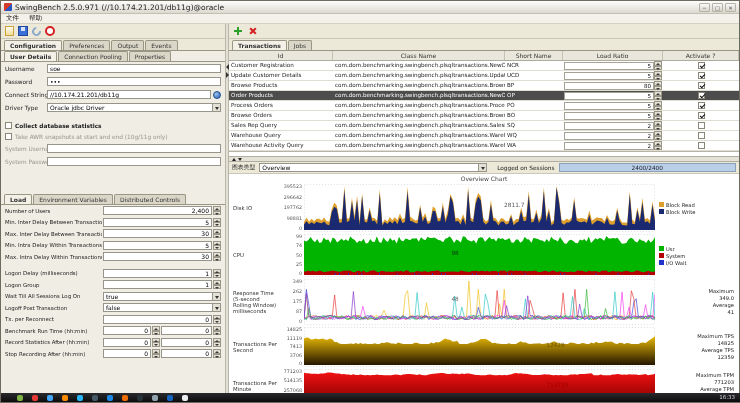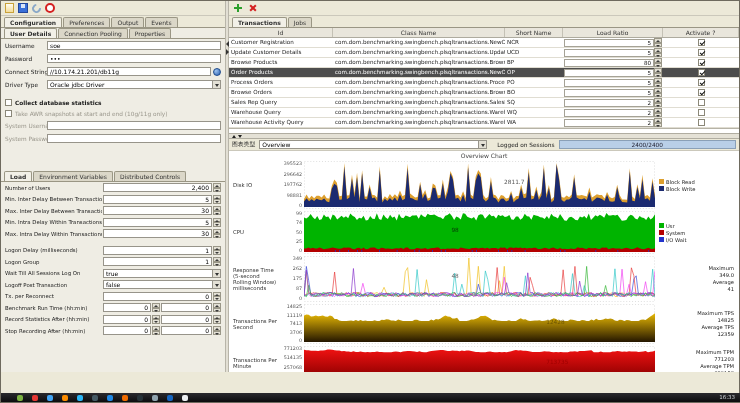--- a/index.html
+++ b/index.html
@@ -104,20 +104,33 @@
   .stat-line{font-size:5.2px;color:#222;text-align:right;padding-right:3px;line-height:1.35;}
   
   .taskbar{position:absolute;left:0;bottom:0;width:740px;height:9px;background:linear-gradient(#2a2a2e,#0c0c0e);display:flex;align-items:center;gap:9px;padding-left:16px;z-index:50;}
   .tb-ic{width:6px;height:6px;border-radius:2px;flex:none;}
   .tb-clock{position:absolute;right:6px;top:1px;font-size:5.5px;color:#cfd4da;}
 </style>
 </head>
 <body>
 
 <div class="win">
+  <div class="titlebar">
+    <span class="appicon"></span>
+    <span class="title">SwingBench 2.5.0.971  (//10.174.21.201/db11g)@oracle</span>
+    <span class="winbtns">
+      <span class="wbtn">─</span>
+      <span class="wbtn">▢</span>
+      <span class="wbtn">✕</span>
+    </span>
+  </div>
+  <div class="menubar" id="menubar">
+      <span class="menu-item">文件</span>
+      <span class="menu-item">帮助</span>
+    </div>
 
   <div class="main">
 
     <div class="left">
       <div class="toolbar">
         <span class="tbi tbi-new"></span>
         <span class="tbi tbi-save"></span>
         <span class="tbi tbi-refresh"></span>
         <span class="tbi tbi-stop"></span>
       </div>

